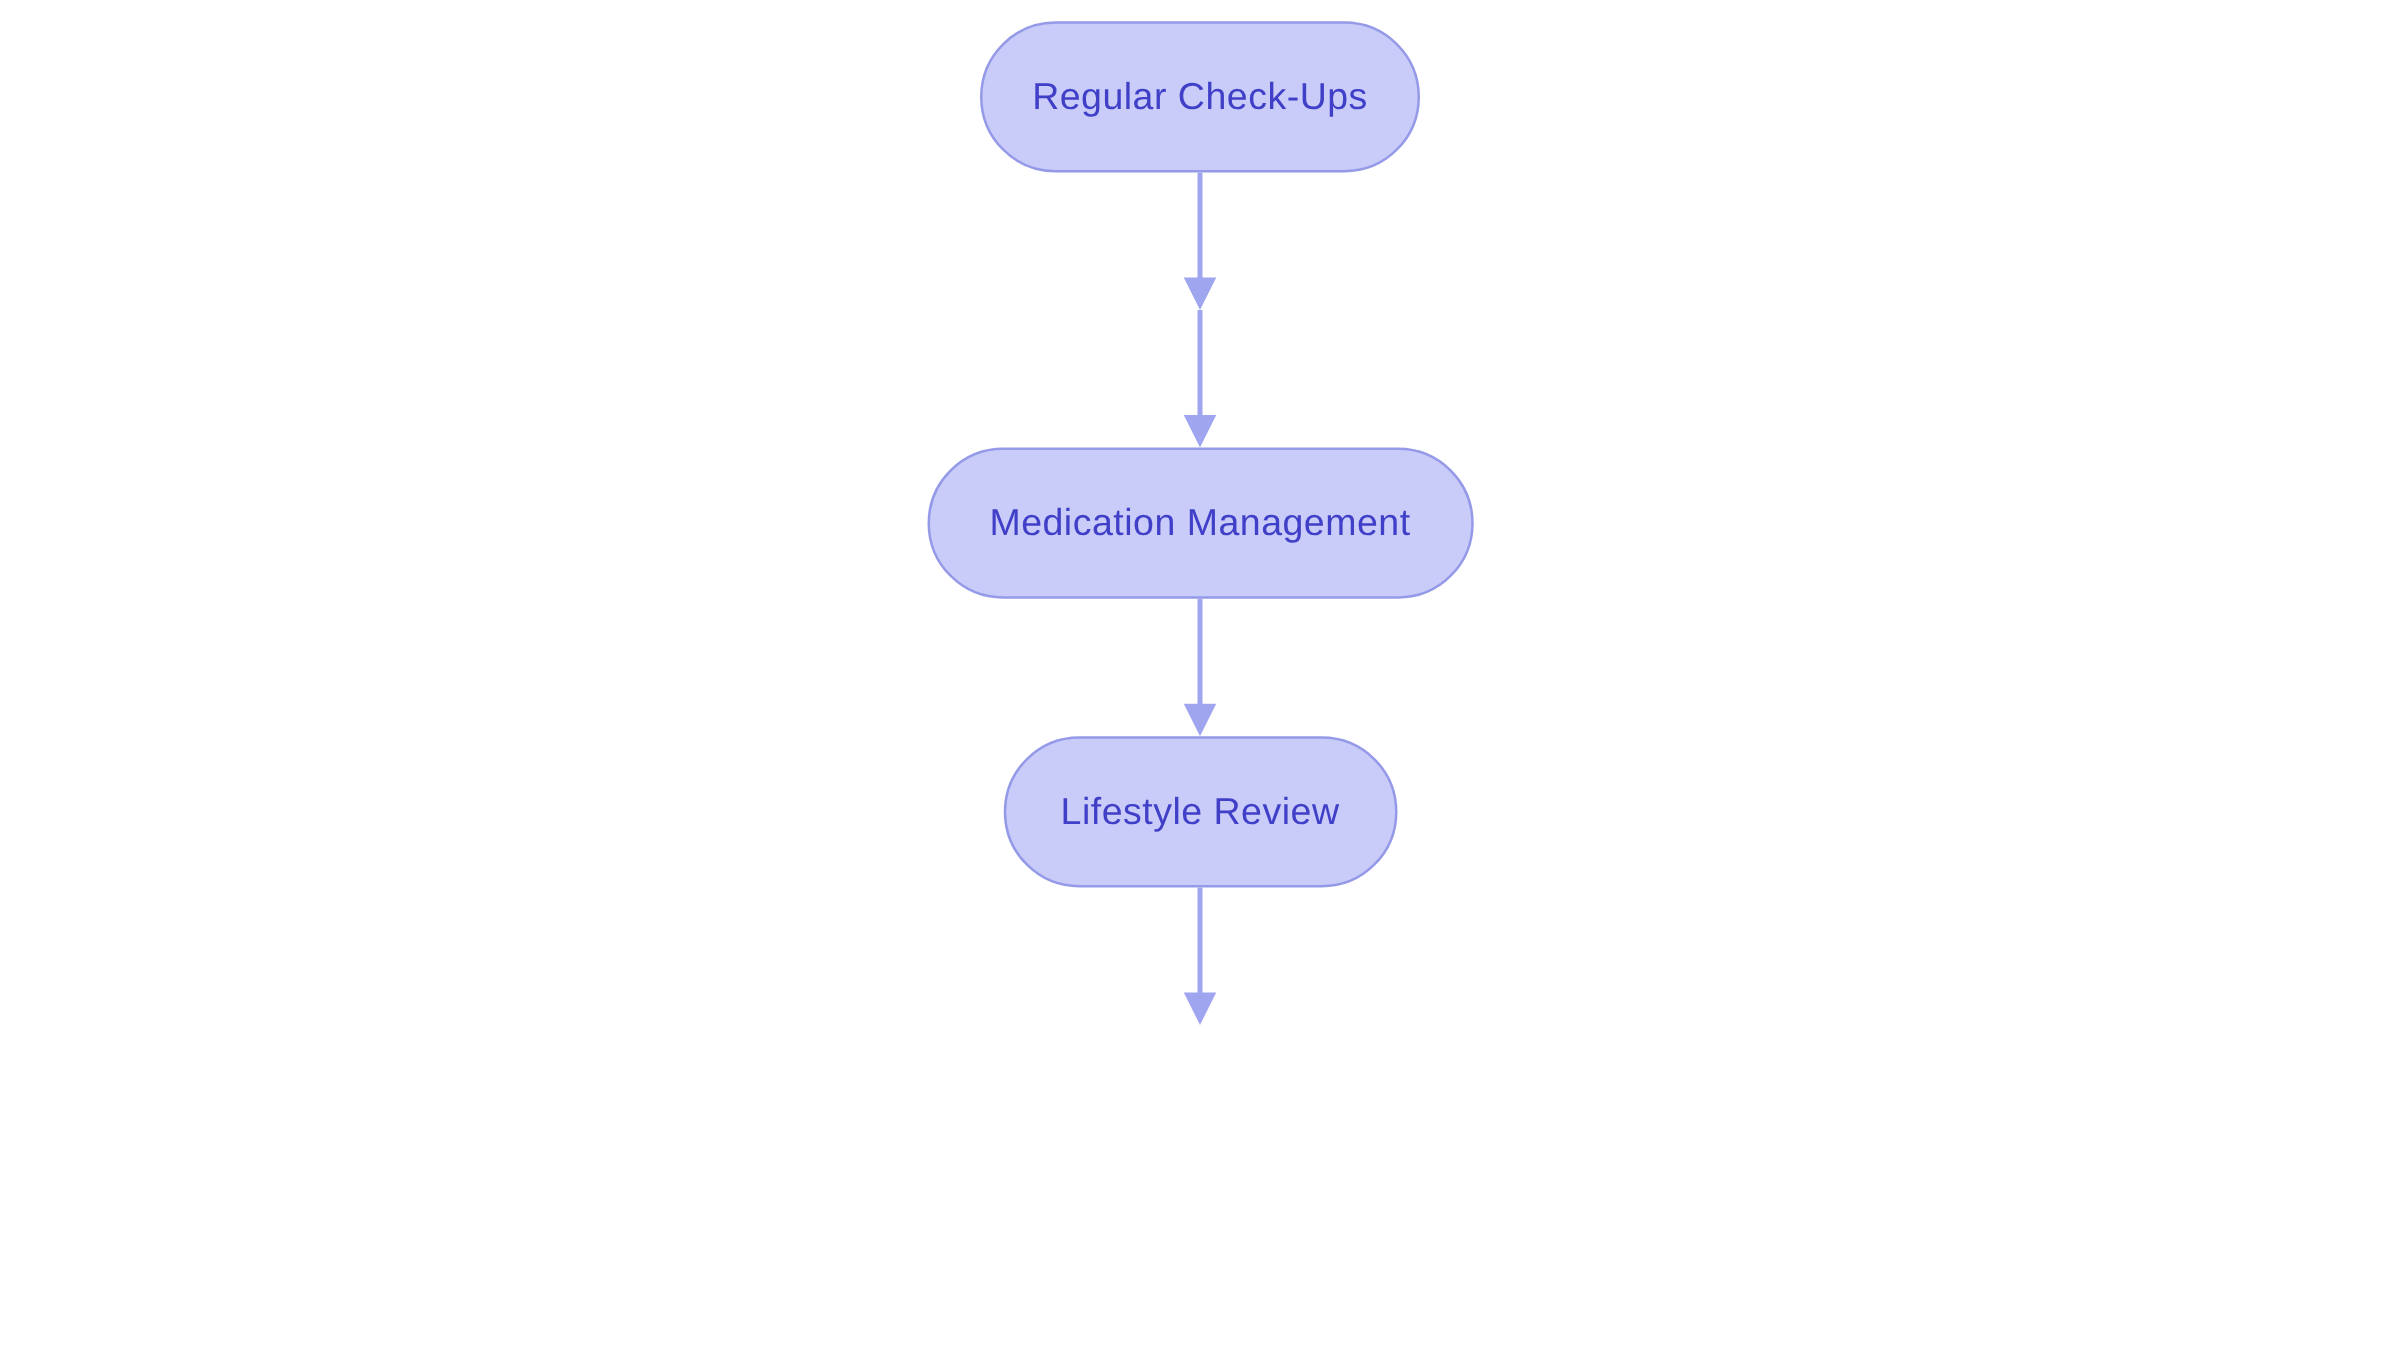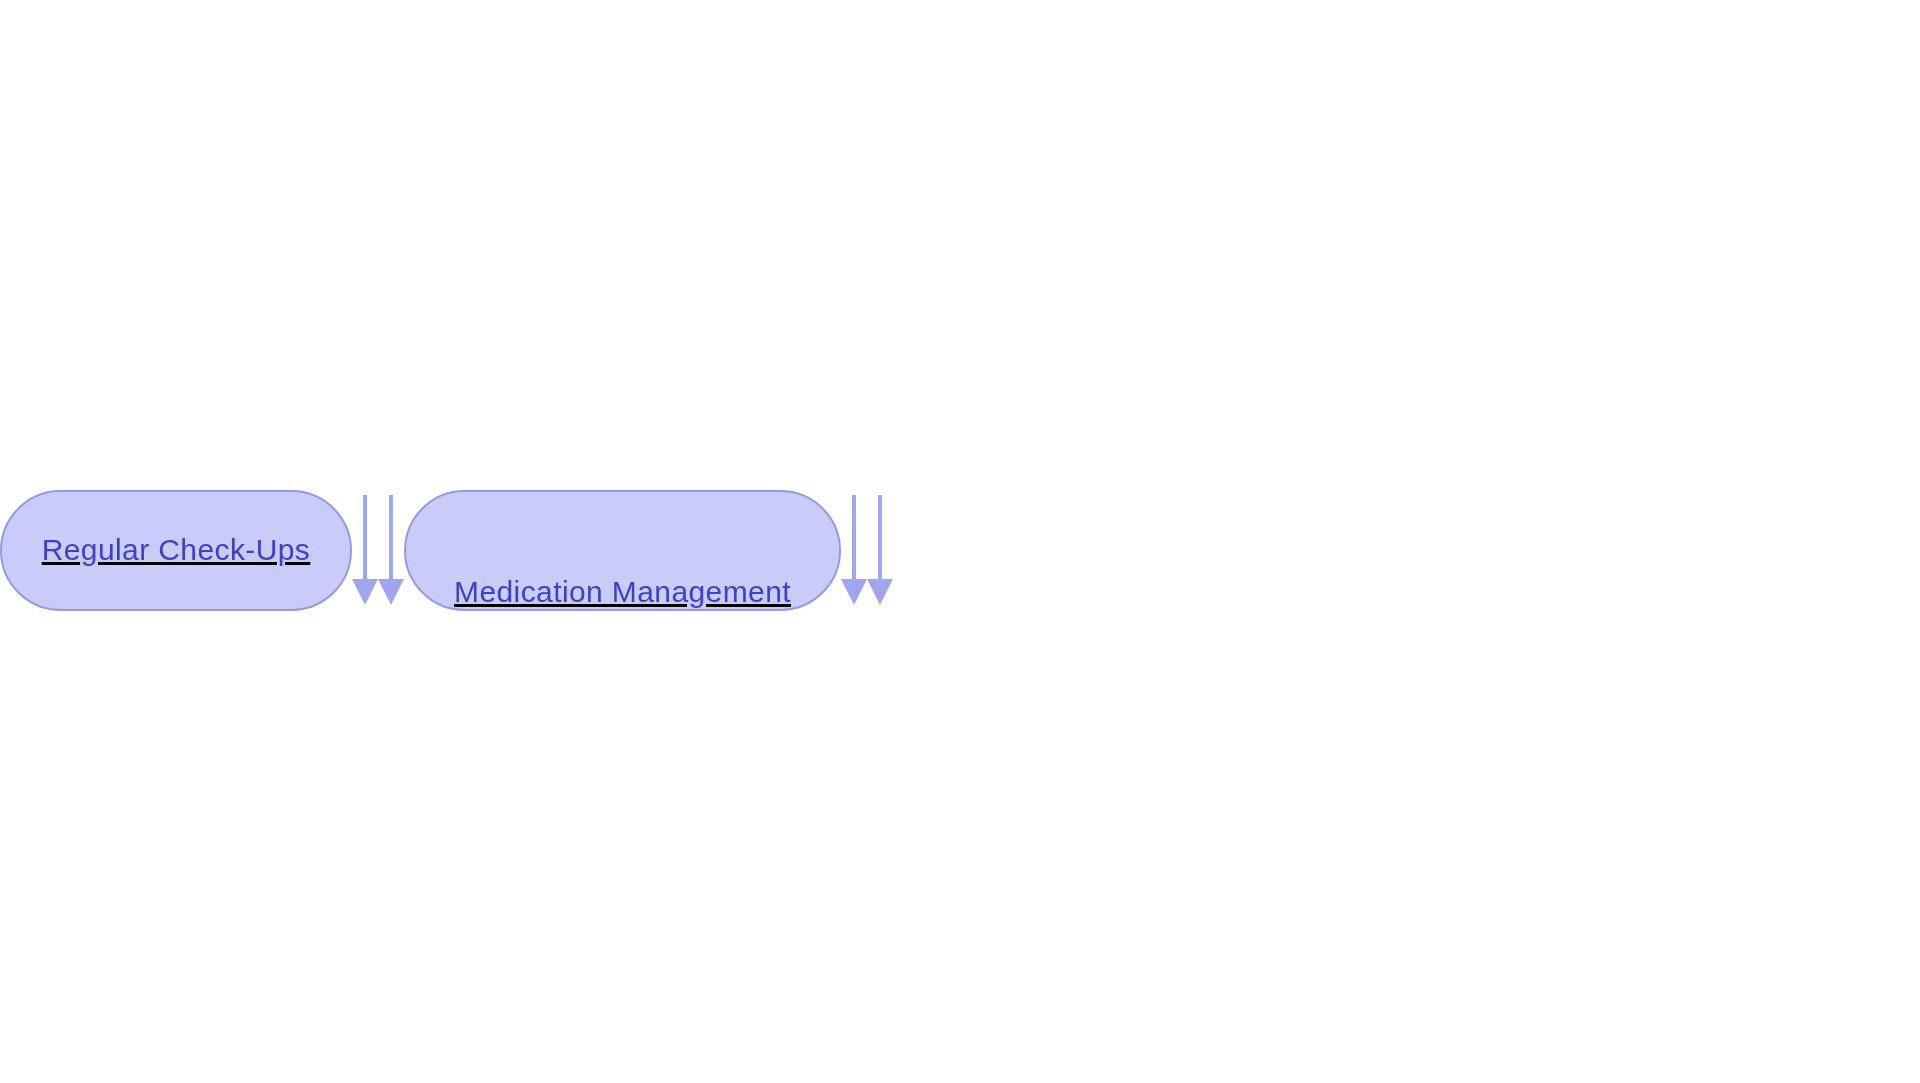--- a/index.html
+++ b/index.html
@@ -6,26 +6,26 @@
     margin: 0;
     padding: 0;
     background: #ffffff;
   }
   .canvas {
     position: relative;
     width: 1920px;
     height: 1083px;
     background: var(--background, #ffffff);
     display: flex;
+    flex-direction: column;
     align-items: center;
     padding-top: 17px;
     box-sizing: border-box;
     font-family: "Liberation Sans", "DejaVu Sans", sans-serif;
     overflow: hidden;
-    text-decoration: underline;
   }
   .node {
     height: 121px;
     border-radius: 61px;
     background: var(--node-fill, #c9cbf8);
     border: 2px solid var(--node-border, #959ae8);
     box-sizing: border-box;
     display: flex;
     align-items: center;
     justify-content: center;
@@ -33,21 +33,21 @@
   }
   .node-label {
     font-size: 30px;
     font-weight: 400;
     letter-spacing: 0.4px;
     color: var(--node-text, #3f3fc8);
     white-space: nowrap;
   }
   .n1 { width: 352px; }
   .n2 { width: 349px; }
-  .n3 { width: 437px; align-items: flex-end; }
+  .n3 { width: 437px; }
   .n4 { width: 315px; }
   .n5 { width: 340px; }
   .arrow {
     height: 110px;
     flex: 0 0 auto;
     display: flex;
     flex-direction: column;
     align-items: center;
   }
   .arrow-line {
@@ -87,20 +87,23 @@
 
   <div class="node n3">
     <span class="node-label">Medication Management</span>
   </div>
 
   <div class="arrow">
     <div class="arrow-line"></div>
     <div class="arrow-head"></div>
   </div>
 
+  <div class="node n4">
+    <span class="node-label">Lifestyle Review</span>
+  </div>
 
   <div class="arrow">
     <div class="arrow-line"></div>
     <div class="arrow-head"></div>
   </div>
 
 
 </div>
 
 </body></html>

